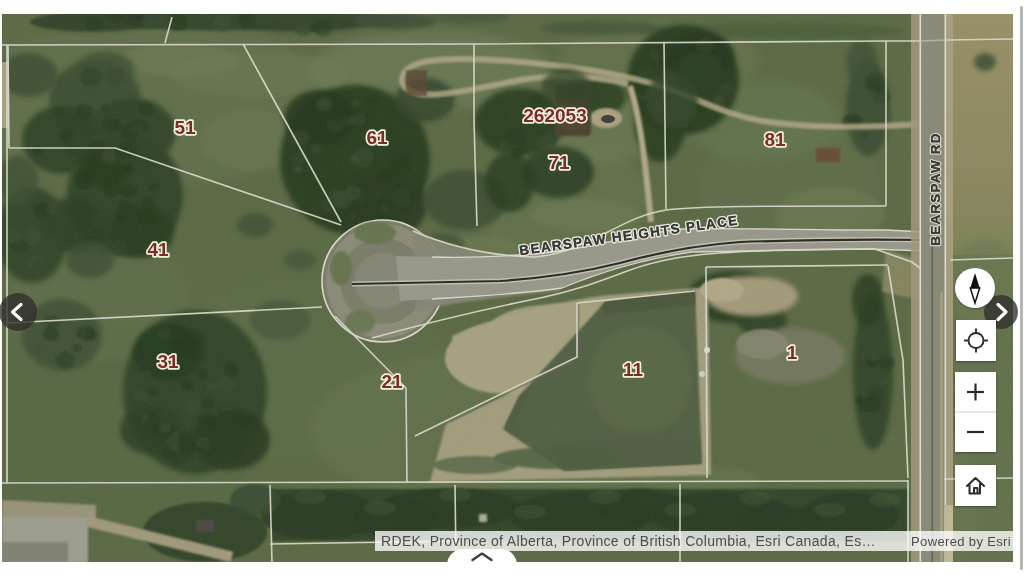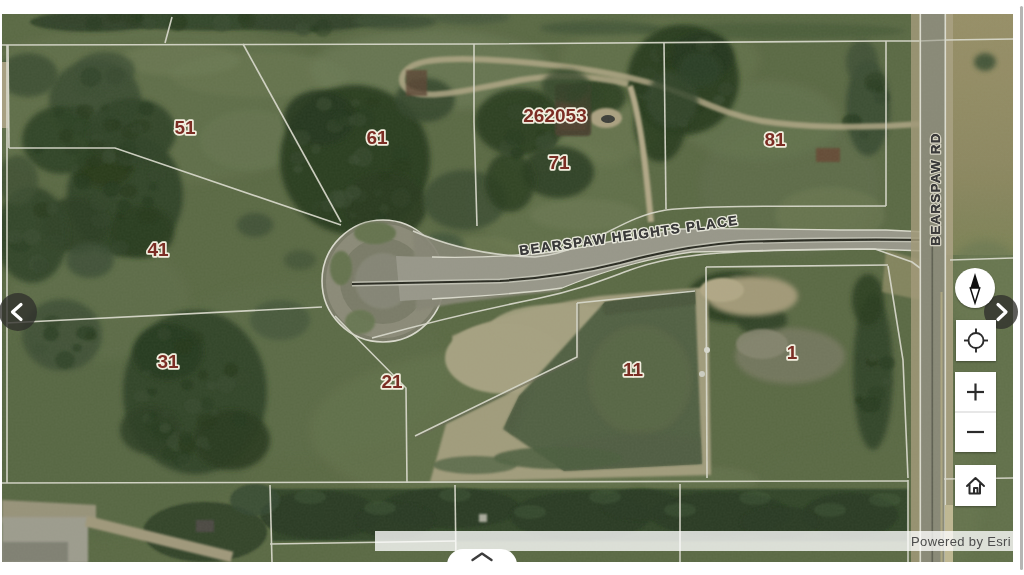--- a/index.html
+++ b/index.html
@@ -585,20 +585,21 @@
  </svg>
 </div>
 
 <div class="btn" style="left:955px;top:465px;width:41px;height:41px">
  <svg width="41" height="41">
   <path d="M 12,21 L 20.5,13 L 29,21 M 14.5,19 L 14.5,28.5 L 25,28.5 L 25,19 M 22.5,28.5 L 22.5,23 L 19,23 L 19,28.5" fill="none" stroke="#2b2b2b" stroke-width="2" stroke-linecap="round" stroke-linejoin="round"></path>
  </svg>
 </div>
 
 <div class="abs" style="left:375px;top:531px;width:638px;height:20px;background:rgba(255,255,255,.78);display:flex;align-items:center;white-space:nowrap;overflow:hidden">
+ <span style="font-size:14px;color:#4c4c4c;padding-left:6px;letter-spacing:.33px">RDEK, Province of Alberta, Province of British Columbia, Esri Canada, Es…</span>
  <span style="font-size:13px;color:#4c4c4c;margin-left:auto;padding-right:2px;letter-spacing:.35px">Powered by Esri</span>
 </div>
 
 <div class="abs" style="left:447px;top:549px;width:70px;height:26px;background:#fff;border-radius:16px 16px 0 0">
  <svg width="70" height="16">
       <polyline points="25.5,11 35,4.6 44.5,11" fill="none" stroke="#3c3c3c" stroke-width="2.4" stroke-linejoin="round" stroke-linecap="round"></polyline>
     </svg>
 </div>
 
 </body></html>

